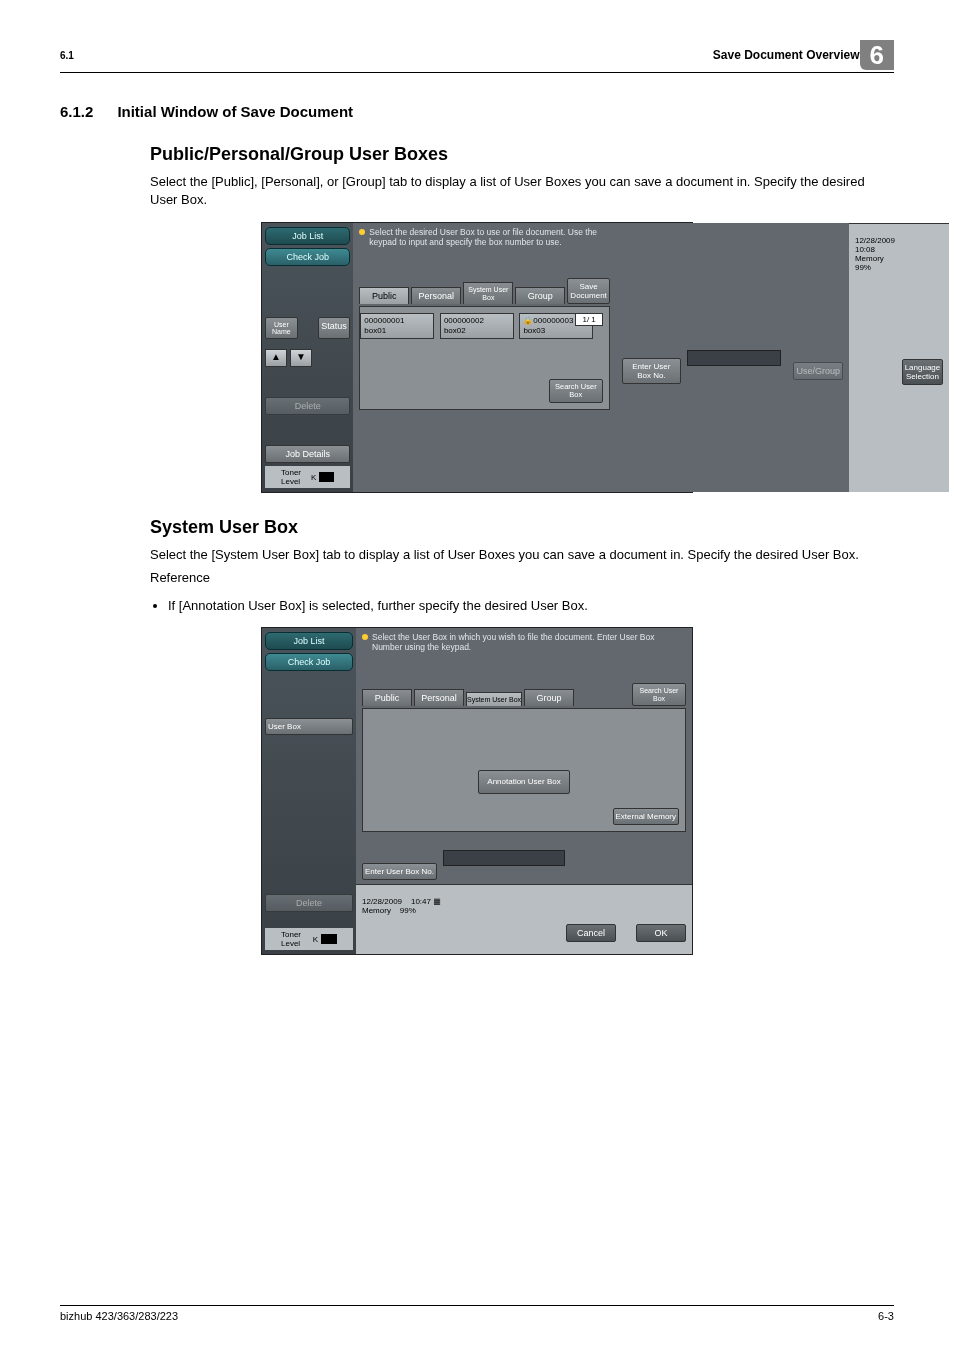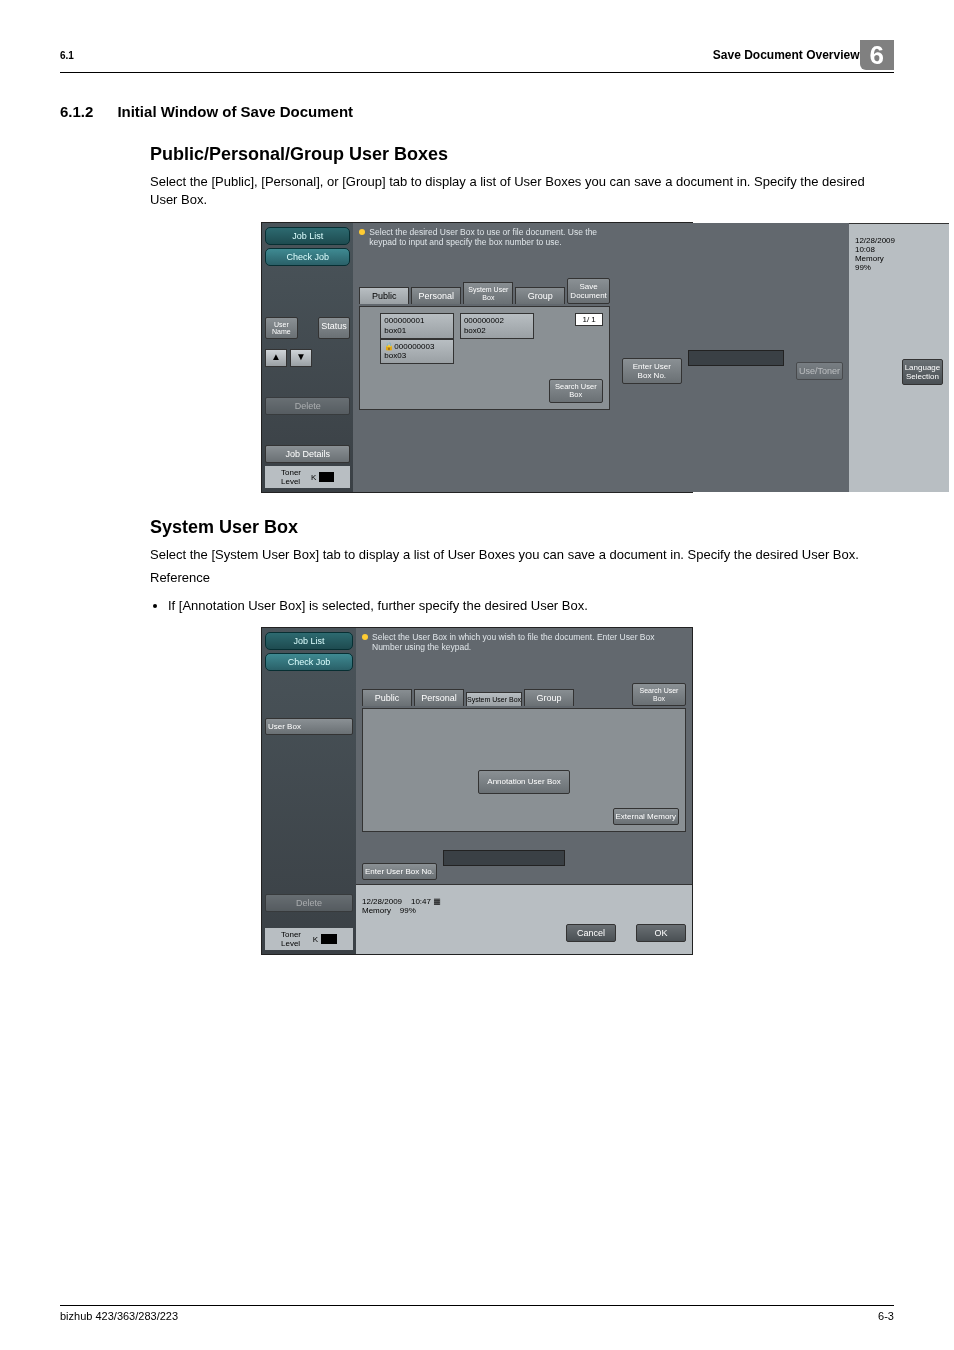--- a/index.html
+++ b/index.html
@@ -55,21 +55,21 @@
     border:1px solid #333; color:#fff; text-align:center;
     padding:3px 2px; border-radius:2px; font-size:9px;margin-top:27px;
   }
   .gray-btn.dim { opacity:0.55; }
   .tab {
     background: linear-gradient(#888e92,#6a7074);
     border:1px solid #333; padding:3px 0; font-size:9px; min-width:48px; text-align:center;
     border-bottom:none;
   }
   .tab.active { background: linear-gradient(#b8bec2,#9aa0a4); color:#000;}
-  .panel { background:#8a9094; border:1px solid #333; padding:6px 20px; margin-top:2px; min-height:90px; position:relative;}
+  .panel { background:#8a9094; border:1px solid #333; padding:6px 0; margin-top:2px; min-height:90px; position:relative;}
   .boxitem {
     display:inline-block; width:66px; background:linear-gradient(#b8bec2,#9aa0a4);
     border:1px solid #333; color:#000; padding:2px 3px; margin-right:3px; font-size:8px;
     line-height:1.2;
   }
   .page-ind { position:absolute; top:6px; right:6px; background:#fff; color:#000; padding:1px 6px; border:1px solid #333; font-size:8px;}
   .searchbox { position:absolute; bottom:6px; right:6px; }
   .enter-row { background:#62686e; padding:4px 6px; display:flex; align-items:center; gap:6px;}
   .enter-row .inputslot { background:#3a4045; border:1px solid #222; width:120px; height:14px;}
   .statusbar { display:flex; justify-content:space-between; padding:12px 6px; background:#b8bec2; color:#000; font-size:8px; border-top:1px solid #333;}
@@ -158,21 +158,21 @@
             <div>box03</div>
           </div>
           <div class="page-ind">1/  1</div>
           <div class="searchbox gray-btn" style="font-size:7.5px;line-height:1.1;width:48px;">Search User Box</div>
         </div>
       </div>
       <div class="enter-row">
         <div class="gray-btn" style="font-size:8px;">Enter User Box No.</div>
         <div class="inputslot"></div>
         <div class="spacer"></div>
-        <div class="gray-btn dim" style="width:50px;">Use/Toner</div>
+        <div class="gray-btn dim" style="width:50px;">Use/Group</div>
       </div>
       <div class="statusbar">
         <span>
           <span>12/28/2009</span>&nbsp;&nbsp;&nbsp;
           <span>10:08</span><br>
           <span>Memory</span>&nbsp;&nbsp;&nbsp;
           <span>99%</span>
         </span>
         <span class="gray-btn" style="color:#fff;background:linear-gradient(#6a7074,#4a5054);font-size:8px;align-self:center;">Language Selection</span>
       </div>

